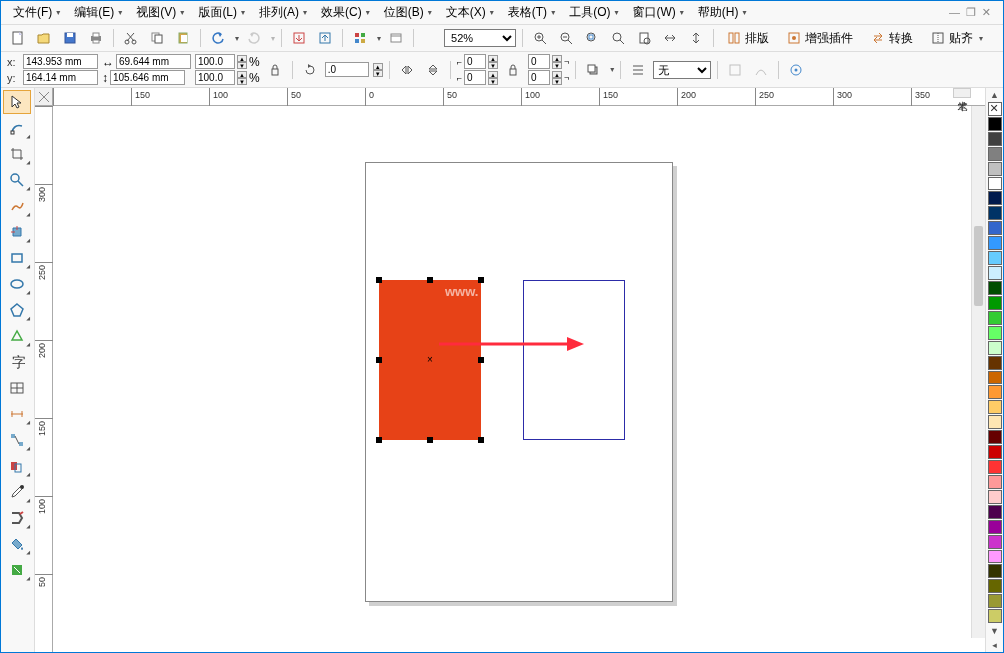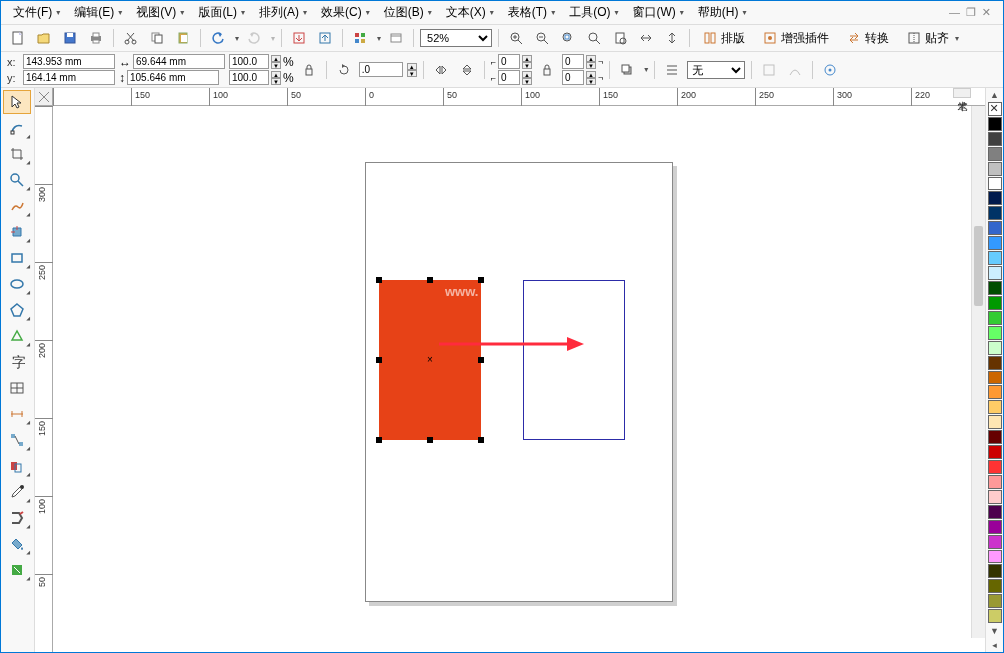--- a/index.html
+++ b/index.html
@@ -19,28 +19,28 @@
 .menu-drop { font-size: 8px; color: #555; margin-left: 2px; }
 .mdi-controls { margin-left: auto; display: flex; gap: 6px; padding-right: 6px; }
 .mdi-btn { color: #888; cursor: pointer; font-size: 11px; }
 
 
 .toolbar-row { background: #f8f8f8; display: flex; align-items: center; padding: 2px 6px; gap: 4px; border-bottom: 1px solid #ddd; min-height: 26px; }
 .tb-btn { width: 22px; height: 22px; display: flex; align-items: center; justify-content: center; cursor: pointer; border: 1px solid transparent; }
 .tb-sep { width: 1px; height: 18px; background: #ccc; margin: 0 2px; }
 .tb-input { height: 18px; font-size: 11px; border: 1px solid #7a7a7a; background: #fff; padding: 0 2px; }
 .tb-label-btn { height: 22px; padding: 0 6px; display: flex; align-items: center; gap: 4px; cursor: pointer; border: 1px solid transparent; }
-.zoom-select { width: 72px; }
+.zoom-select { width: 72px; margin-left: 24px; }
 .tb-combo { height: 18px; font-size: 11px; border: 1px solid #7a7a7a; background: #fff; }
 
 
 .prop-stack { display: flex; flex-direction: column; gap: 1px; }
 .prop-row { display: flex; align-items: center; gap: 2px; }
 .prop-label { font-size: 11px; color: #333; width: 14px; }
-.prop-input { width: 92px; height: 15px; font-size: 10px; border: 1px solid #999; background: #fff; padding: 0 2px; }
+.prop-input { width: 75px; height: 15px; font-size: 10px; border: 1px solid #999; background: #fff; padding: 0 2px; }
 .prop-input-sm { width: 40px; }
 .spin { display: flex; flex-direction: column; }
 .spin-btn { width: 10px; height: 7px; font-size: 6px; line-height: 6px; text-align: center; border: 1px solid #999; background: #eee; cursor: pointer; }
 
 
 .work-area { flex: 1; display: flex; position: relative; overflow: hidden; background: #fff; }
 
 
 .toolbox { width: 34px; background: #f8f8f8; border-right: 1px solid #ddd; display: flex; flex-direction: column; padding: 2px; gap: 2px; }
 .tool-btn { width: 28px; height: 24px; display: flex; align-items: center; justify-content: center; cursor: pointer; position: relative; }
@@ -622,21 +622,21 @@
           <div class="tick" style="left: 624px;">
             <span>200</span>
           </div>
           <div class="tick" style="left: 702px;">
             <span>250</span>
           </div>
           <div class="tick" style="left: 780px;">
             <span>300</span>
           </div>
           <div class="tick" style="left: 858px;">
-            <span>220</span>
+            <span>350</span>
           </div>
         </div>
       <div class="ruler-v" id="ruler-v">
           <div class="tick" style="top: 0px;"></div>
           <div class="tick" style="top: 78px;">
             <span>300</span>
           </div>
           <div class="tick" style="top: 156px;">
             <span>250</span>
           </div>

